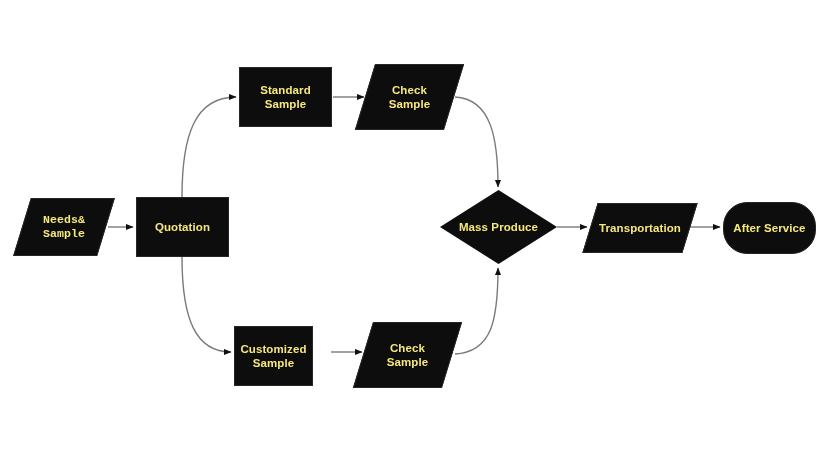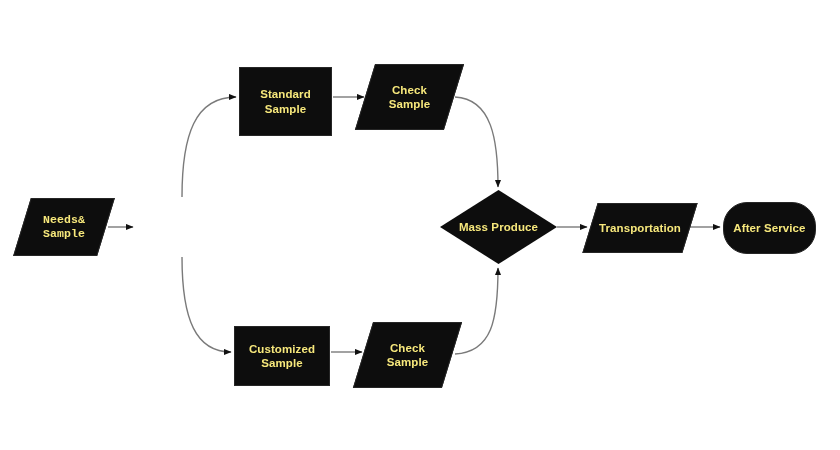--- a/index.html
+++ b/index.html
@@ -112,33 +112,36 @@
       <path d="M690,227 L720,227" marker-end="url(#arrow)"></path>
     </g>
   </svg>
 
   <div class="node para" style="left:22px; top:198px; width:84px; height:58px;font-family:Liberation Mono, monospace;">
     <span class="shape"></span>
     <span class="lbl">Needs&amp;
 Sample</span>
   </div>
 
+  <div class="node rect" style="left:136px; top:197px; width:93px; height:60px;">
+    <span class="lbl">Quotation</span>
+  </div>
 
-  <div class="node rect" style="left:239px; top:67px; width:93px; height:69px;">
+  <div class="node rect" style="left:239px; top:67px; width:93px; height:60px;">
     <span class="lbl">Standard
 Sample</span>
   </div>
 
   <div class="node para" style="left:365px; top:64px; width:89px; height:66px;">
     <span class="shape"></span>
     <span class="lbl">Check
 Sample</span>
   </div>
 
-  <div class="node rect" style="left:234px; top:326px; width:96px; height:60px;text-align:center;">
+  <div class="node rect" style="left:234px; top:326px; width:79px; height:60px;text-align:center;">
     <span class="lbl">Customized
 Sample</span>
   </div>
 
   <div class="node para" style="left:363px; top:322px; width:89px; height:66px;">
     <span class="shape"></span>
     <span class="lbl">Check
 Sample</span>
   </div>
 

